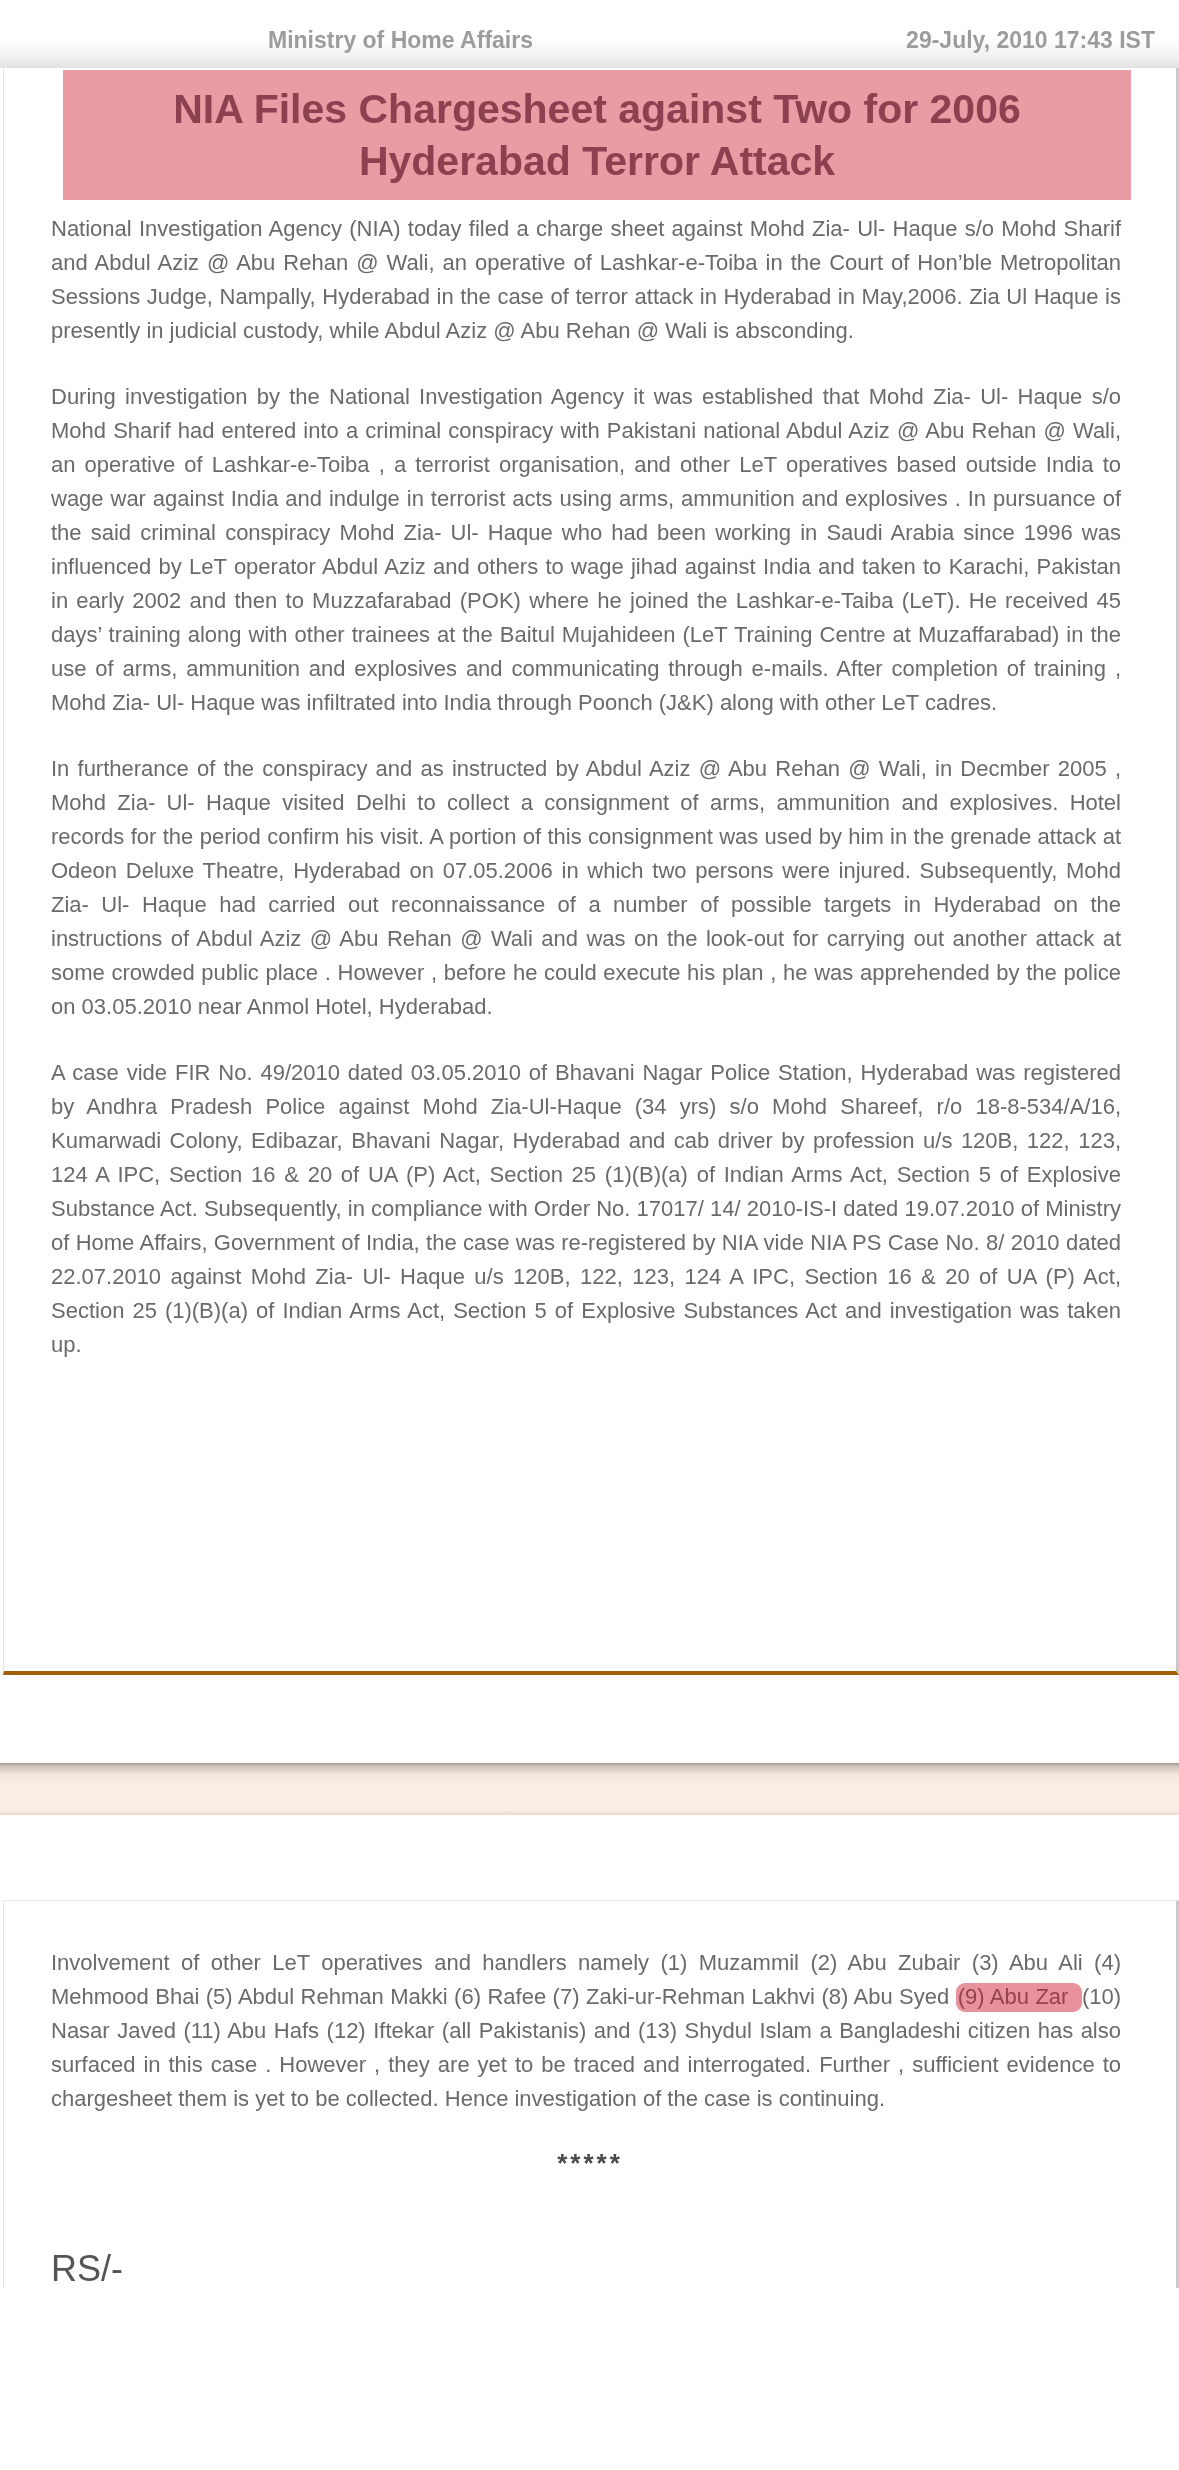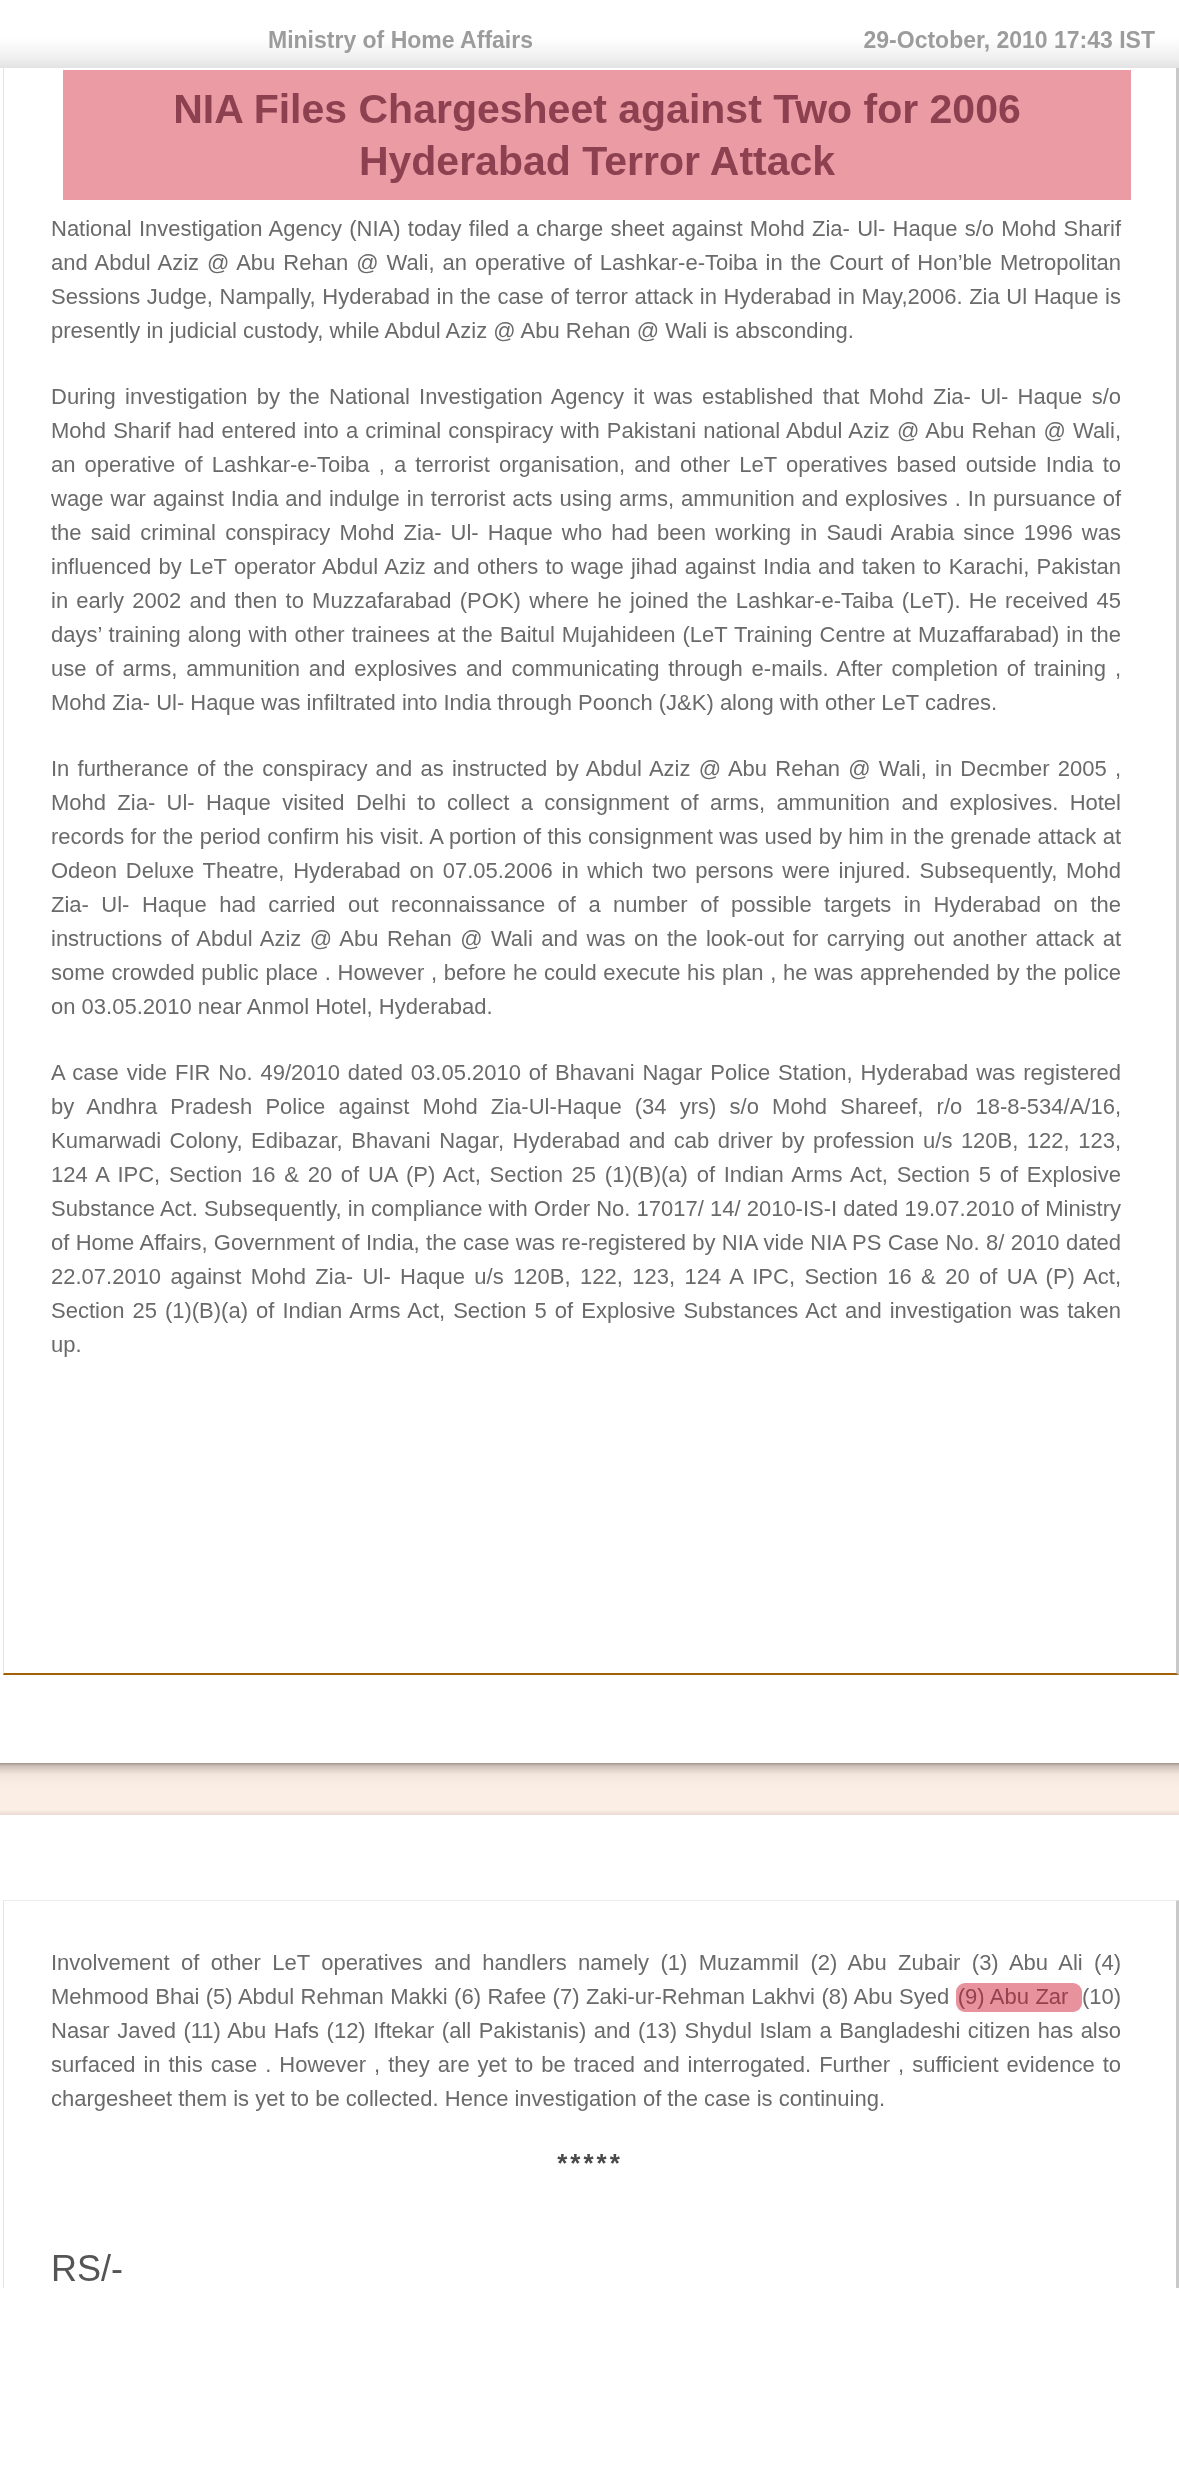--- a/index.html
+++ b/index.html
@@ -32,21 +32,21 @@
   .card {
     margin-left: 3px;
     background: #ffffff;
     border-left: 1px solid #e4e4e4;
     border-right: 3px solid #c9c9c9;
     box-sizing: border-box;
     overflow: hidden;
   }
   .card1 {
     height: 1607px;
-    border-bottom: 2px solid #a16207;
+    border-bottom: 4px solid #a16207;
   }
   .card2 {
     height: 388px;
     border-top: 1px solid #ececec;
     margin-bottom: 12px;
   }
 
   
   .title {
     margin: 2px 45px 12px 59px;
@@ -147,21 +147,21 @@
     font-weight: bold;
     color: #9b9b9b;
     cursor: pointer;
   }
 </style>
 </head>
 <body>
 
 <div class="topbar">
   <span class="ministry">Ministry of Home Affairs</span>
-  <span class="datetime">29-October, 2010 17:43 IST</span>
+  <span class="datetime">29-July, 2010 17:43 IST</span>
 </div>
 
 <div class="card card1">
   <h1 class="title">NIA Files Chargesheet against Two for 2006 Hyderabad Terror Attack</h1>
   <p class="body-p">National Investigation Agency (NIA) today filed a charge sheet against Mohd Zia- Ul- Haque s/o Mohd Sharif and Abdul Aziz @ Abu Rehan @ Wali, an operative of Lashkar-e-Toiba in the Court of Hon’ble Metropolitan Sessions Judge, Nampally, Hyderabad in the case of terror attack in Hyderabad in May,2006. Zia Ul Haque is presently in judicial custody, while Abdul Aziz @ Abu Rehan @ Wali is absconding.</p>
   <p class="body-p">During investigation by the National Investigation Agency it was established that Mohd Zia- Ul- Haque s/o Mohd Sharif had entered into a criminal conspiracy with Pakistani national Abdul Aziz @ Abu Rehan @ Wali, an operative of Lashkar-e-Toiba , a terrorist organisation, and other LeT operatives based outside India to wage war against India and indulge in terrorist acts using arms, ammunition and explosives . In pursuance of the said criminal conspiracy Mohd Zia- Ul- Haque who had been working in Saudi Arabia since 1996 was influenced by LeT operator Abdul Aziz and others to wage jihad against India and taken to Karachi, Pakistan in early 2002 and then to Muzzafarabad (POK) where he joined the Lashkar-e-Taiba (LeT). He received 45 days’ training along with other trainees at the Baitul Mujahideen (LeT Training Centre at Muzaffarabad) in the use of arms, ammunition and explosives and communicating through e-mails. After completion of training , Mohd Zia- Ul- Haque was infiltrated into India through Poonch (J&amp;K) along with other LeT cadres.</p>
   <p class="body-p">In furtherance of the conspiracy and as instructed by Abdul Aziz @ Abu Rehan @ Wali, in Decmber 2005 , Mohd Zia- Ul- Haque visited Delhi to collect a consignment of arms, ammunition and explosives. Hotel records for the period confirm his visit. A portion of this consignment was used by him in the grenade attack at Odeon Deluxe Theatre, Hyderabad on 07.05.2006 in which two persons were injured. Subsequently, Mohd Zia- Ul- Haque had carried out reconnaissance of a number of possible targets in Hyderabad on the instructions of Abdul Aziz @ Abu Rehan @ Wali and was on the look-out for carrying out another attack at some crowded public place . However , before he could execute his plan , he was apprehended by the police on 03.05.2010 near Anmol Hotel, Hyderabad.</p>
   <p class="body-p">A case vide FIR No. 49/2010 dated 03.05.2010 of Bhavani Nagar Police Station, Hyderabad was registered by Andhra Pradesh Police against Mohd Zia-Ul-Haque (34 yrs) s/o Mohd Shareef, r/o 18-8-534/A/16, Kumarwadi Colony, Edibazar, Bhavani Nagar, Hyderabad and cab driver by profession u/s 120B, 122, 123, 124 A IPC, Section 16 &amp; 20 of UA (P) Act, Section 25 (1)(B)(a) of Indian Arms Act, Section 5 of Explosive Substance Act. Subsequently, in compliance with Order No. 17017/ 14/ 2010-IS-I dated 19.07.2010 of Ministry of Home Affairs, Government of India, the case was re-registered by NIA vide NIA PS Case No. 8/ 2010 dated 22.07.2010 against Mohd Zia- Ul- Haque u/s 120B, 122, 123, 124 A IPC, Section 16 &amp; 20 of UA (P) Act, Section 25 (1)(B)(a) of Indian Arms Act, Section 5 of Explosive Substances Act and investigation was taken up.</p>
 </div>
 

